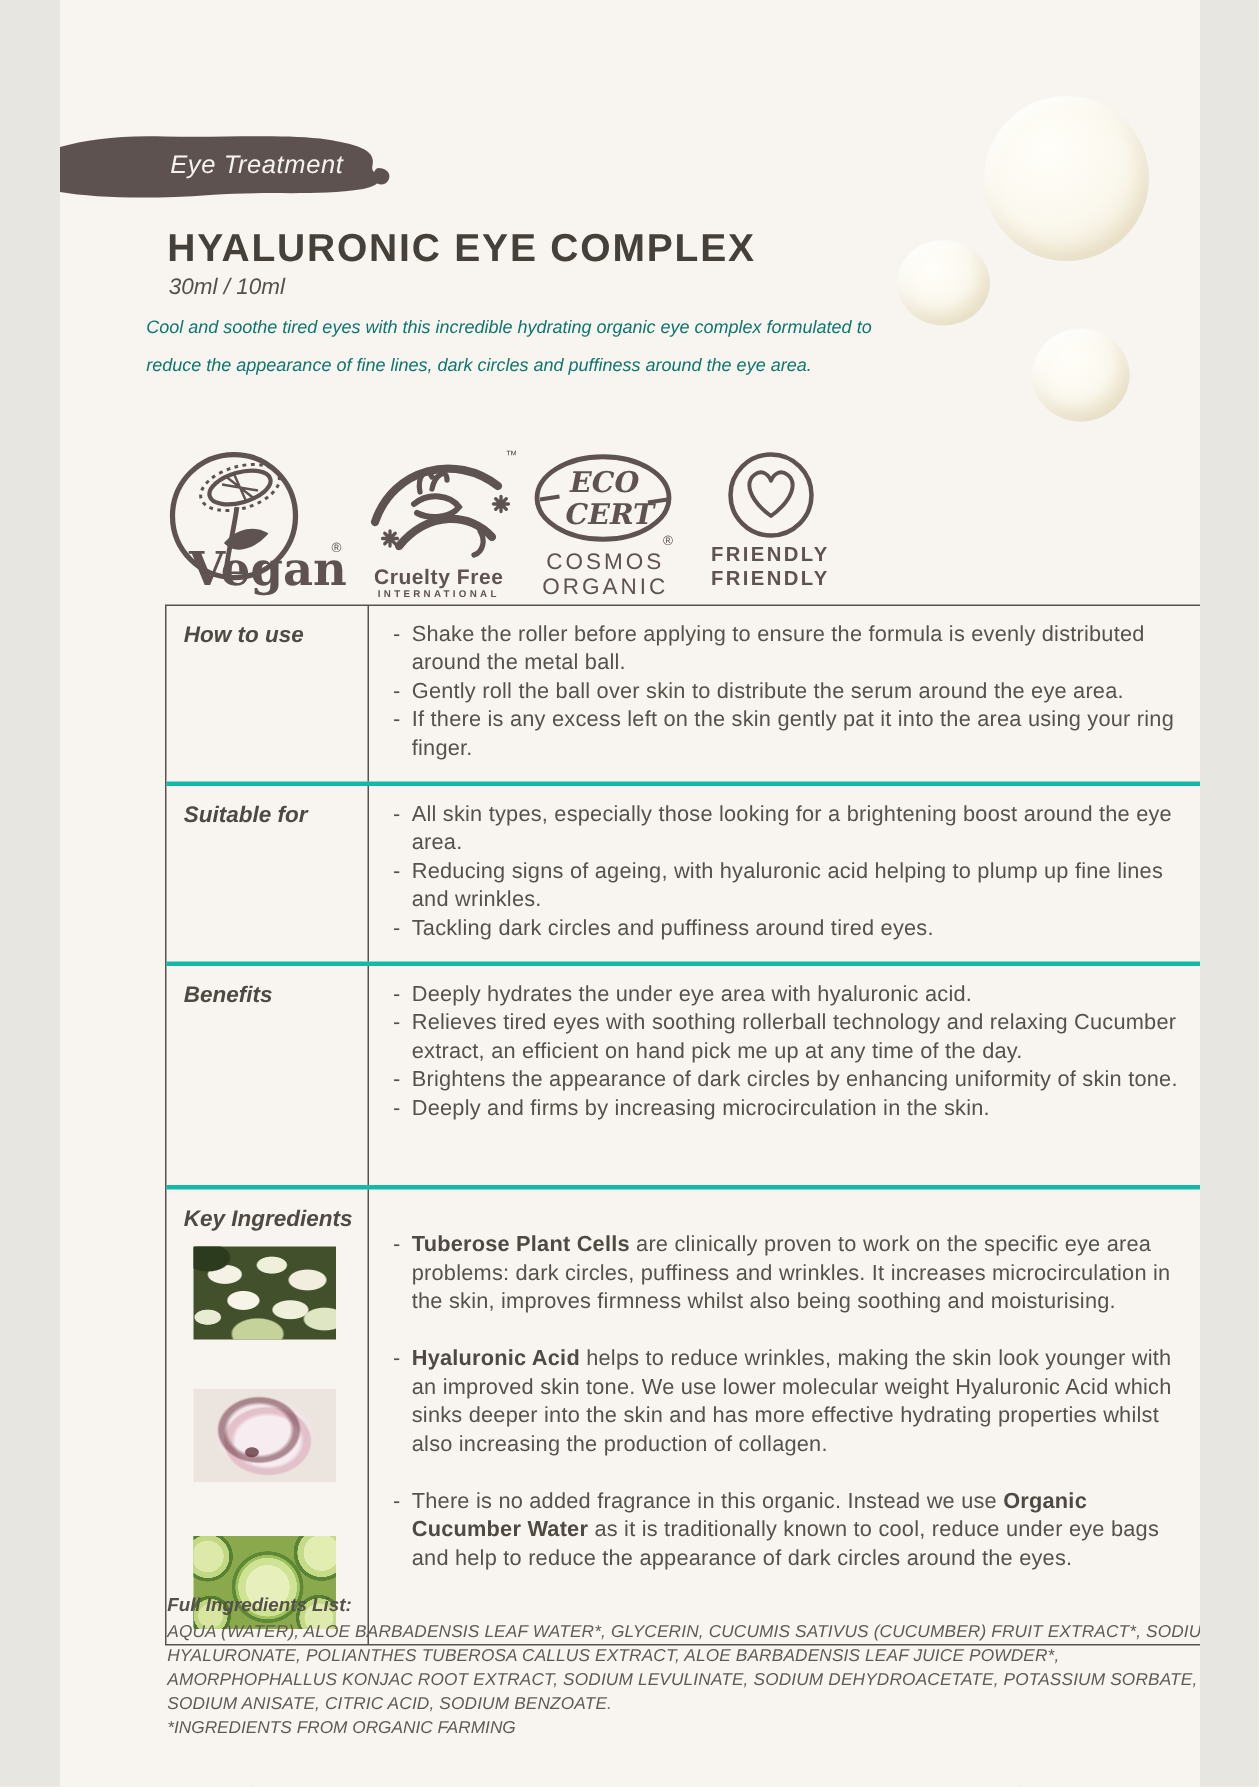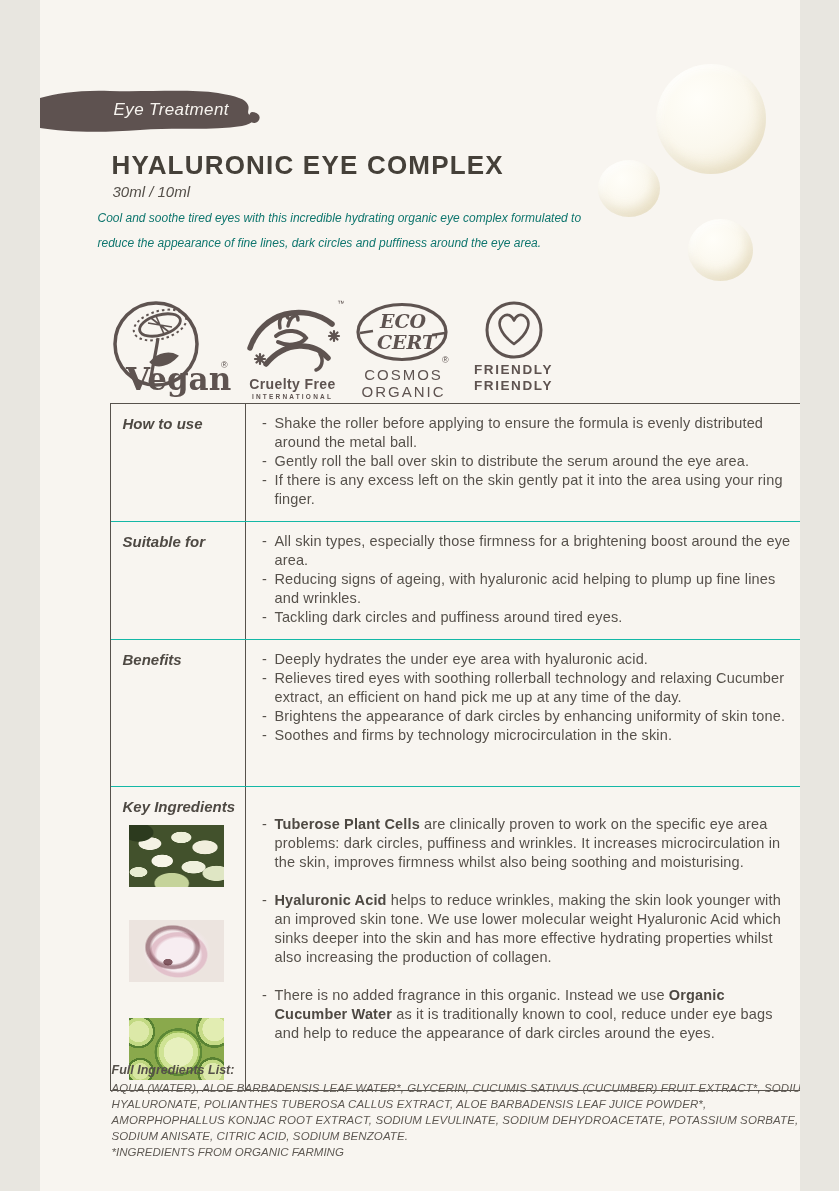--- a/index.html
+++ b/index.html
@@ -42,21 +42,21 @@
   .badge .preg{font-size:13.5px;font-weight:600;letter-spacing:1.6px;line-height:16px;}
   .badge-vegan{left:66px;top:298px;width:128px;}
   .badge-bunny{left:202px;top:298px;width:102px;}
   .badge-ecocert{left:314px;top:302px;width:100px;}
   .badge-pregnancy{left:426px;top:300px;width:96px;}
   
   .info-table{
     position:absolute;left:70px;top:403px;width:696px;
     border:1px solid #57524c;
   }
-  .info-row{display:grid;grid-template-columns:135px 1fr;border-bottom:1px solid #14b8a6;}
+  .info-row{display:grid;grid-template-columns:135px 1fr;border-bottom:3px solid #14b8a6;}
   .info-row:last-child{border-bottom:none;}
   .cell-label{
     border-right:1px solid #57524c;padding:11px 8px 10px 12px;
     font-style:italic;font-weight:700;font-size:15px;color:#4e4943;
   }
   .cell-content{padding:10px 12px 12px 9px;font-size:14.5px;line-height:19px;letter-spacing:.15px;}
   .bullet{display:grid;grid-template-columns:20px 1fr;}
   .bullet .dash{text-align:center;}
   .row-howto .cell-content{min-height:86px;}
   .row-suitable .cell-content{min-height:86px;}
@@ -199,21 +199,21 @@
           <span>If there is any excess left on the skin gently pat it into the area using your ring finger.</span>
         </div>
       </div>
     </div>
 
     <div class="info-row row-suitable">
       <div class="cell-label">Suitable for</div>
       <div class="cell-content">
         <div class="bullet">
           <span class="dash">-</span>
-          <span>All skin types, especially those firmness for a brightening boost around the eye area.</span>
+          <span>All skin types, especially those looking for a brightening boost around the eye area.</span>
         </div>
         <div class="bullet">
           <span class="dash">-</span>
           <span>Reducing signs of ageing, with hyaluronic acid helping to plump up fine lines and wrinkles.</span>
         </div>
         <div class="bullet">
           <span class="dash">-</span>
           <span>Tackling dark circles and puffiness around tired eyes.</span>
         </div>
       </div>
@@ -229,21 +229,21 @@
         <div class="bullet">
           <span class="dash">-</span>
           <span>Relieves tired eyes with soothing rollerball technology and relaxing Cucumber extract, an efficient on hand pick me up at any time of the day.</span>
         </div>
         <div class="bullet">
           <span class="dash">-</span>
           <span>Brightens the appearance of dark circles by enhancing uniformity of skin tone.</span>
         </div>
         <div class="bullet">
           <span class="dash">-</span>
-          <span>Soothes and firms by technology microcirculation in the skin.</span>
+          <span>Deeply and firms by increasing microcirculation in the skin.</span>
         </div>
       </div>
     </div>
 
     <div class="info-row row-keyingredients">
       <div class="cell-label">
         <span>Key Ingredients</span>
         <div class="thumb thumb-tuberose"></div>
         <div class="thumb thumb-hyaluronic" style="margin-top:33px;"></div>
         <div class="thumb thumb-cucumber" style="margin-top:36px;"></div>

